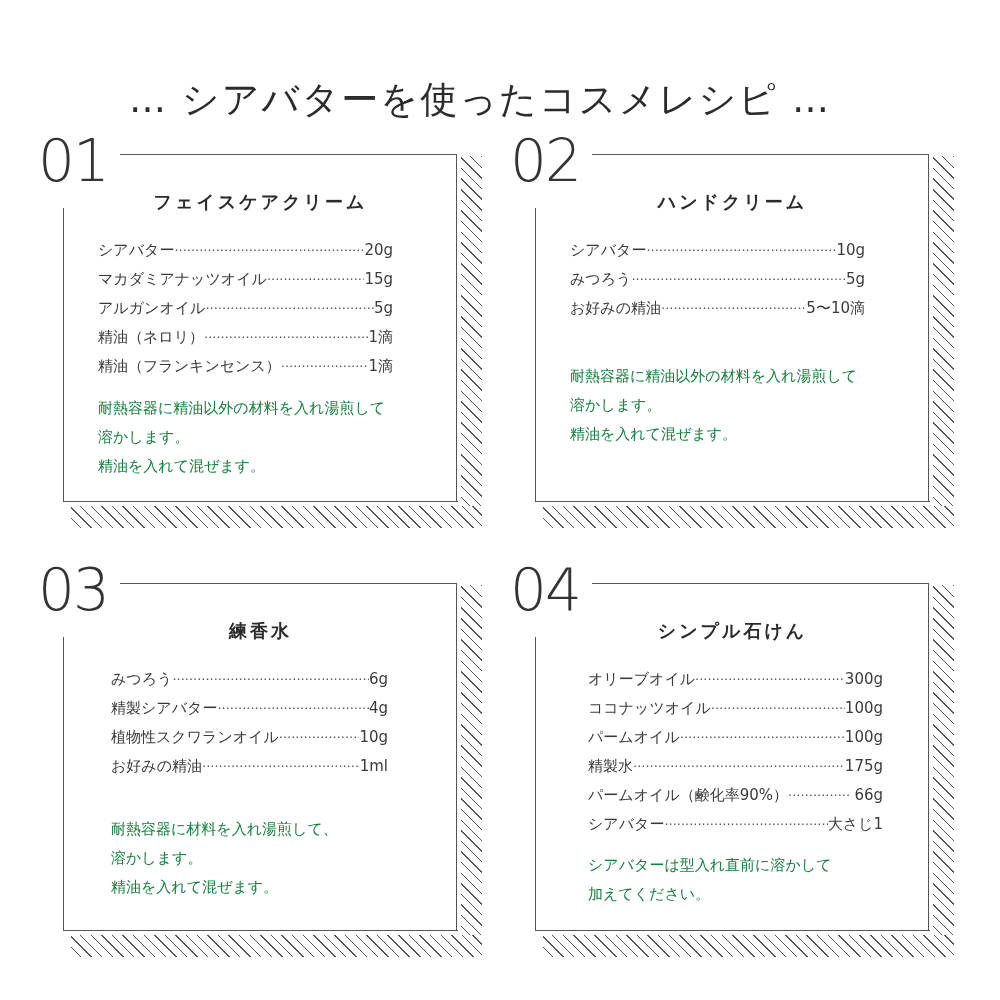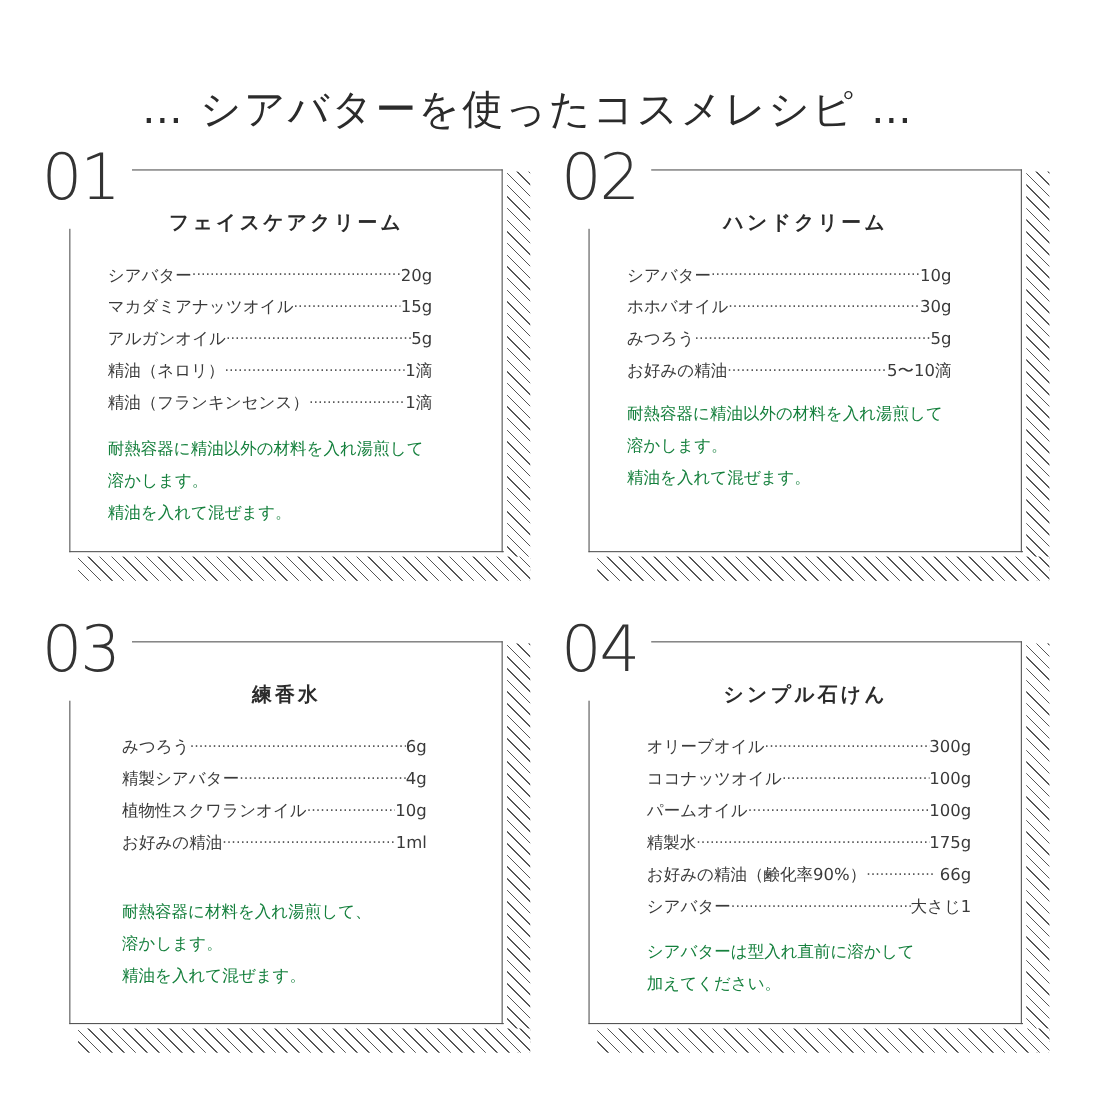--- a/index.html
+++ b/index.html
@@ -110,25 +110,20 @@
   <div class="hatch-bottom"></div>
   <div class="num">02</div>
   <h2 class="title" style="margin:0;">ハンドクリーム</h2>
   <ul class="ingredients" style="left:35px; width:295px;">
     <li>
         <span class="name">シアバター</span>
         <span class="dots"></span>
         <span class="amt">10g</span>
       </li>
     <li>
-        <span class="name">ホホバオイル</span>
-        <span class="dots"></span>
-        <span class="amt">30g</span>
-      </li>
-    <li>
         <span class="name">みつろう</span>
         <span class="dots"></span>
         <span class="amt">5g</span>
       </li>
     <li>
         <span class="name">お好みの精油</span>
         <span class="dots"></span>
         <span class="amt">5〜10滴</span>
       </li>
   </ul>
@@ -201,21 +196,21 @@
         <span class="name">パームオイル</span>
         <span class="dots"></span>
         <span class="amt">100g</span>
       </li>
     <li>
         <span class="name">精製水</span>
         <span class="dots"></span>
         <span class="amt">175g</span>
       </li>
     <li>
-        <span class="name">お好みの精油（鹸化率90%）</span>
+        <span class="name">パームオイル（鹸化率90%）</span>
         <span class="dots"></span>
         <span class="amt" style="white-space:pre;"> 66g</span>
       </li>
     <li>
         <span class="name">シアバター</span>
         <span class="dots"></span>
         <span class="amt">大さじ1</span>
       </li>
   </ul>
   <div class="instructions" style="left:53px; top:268px;">

